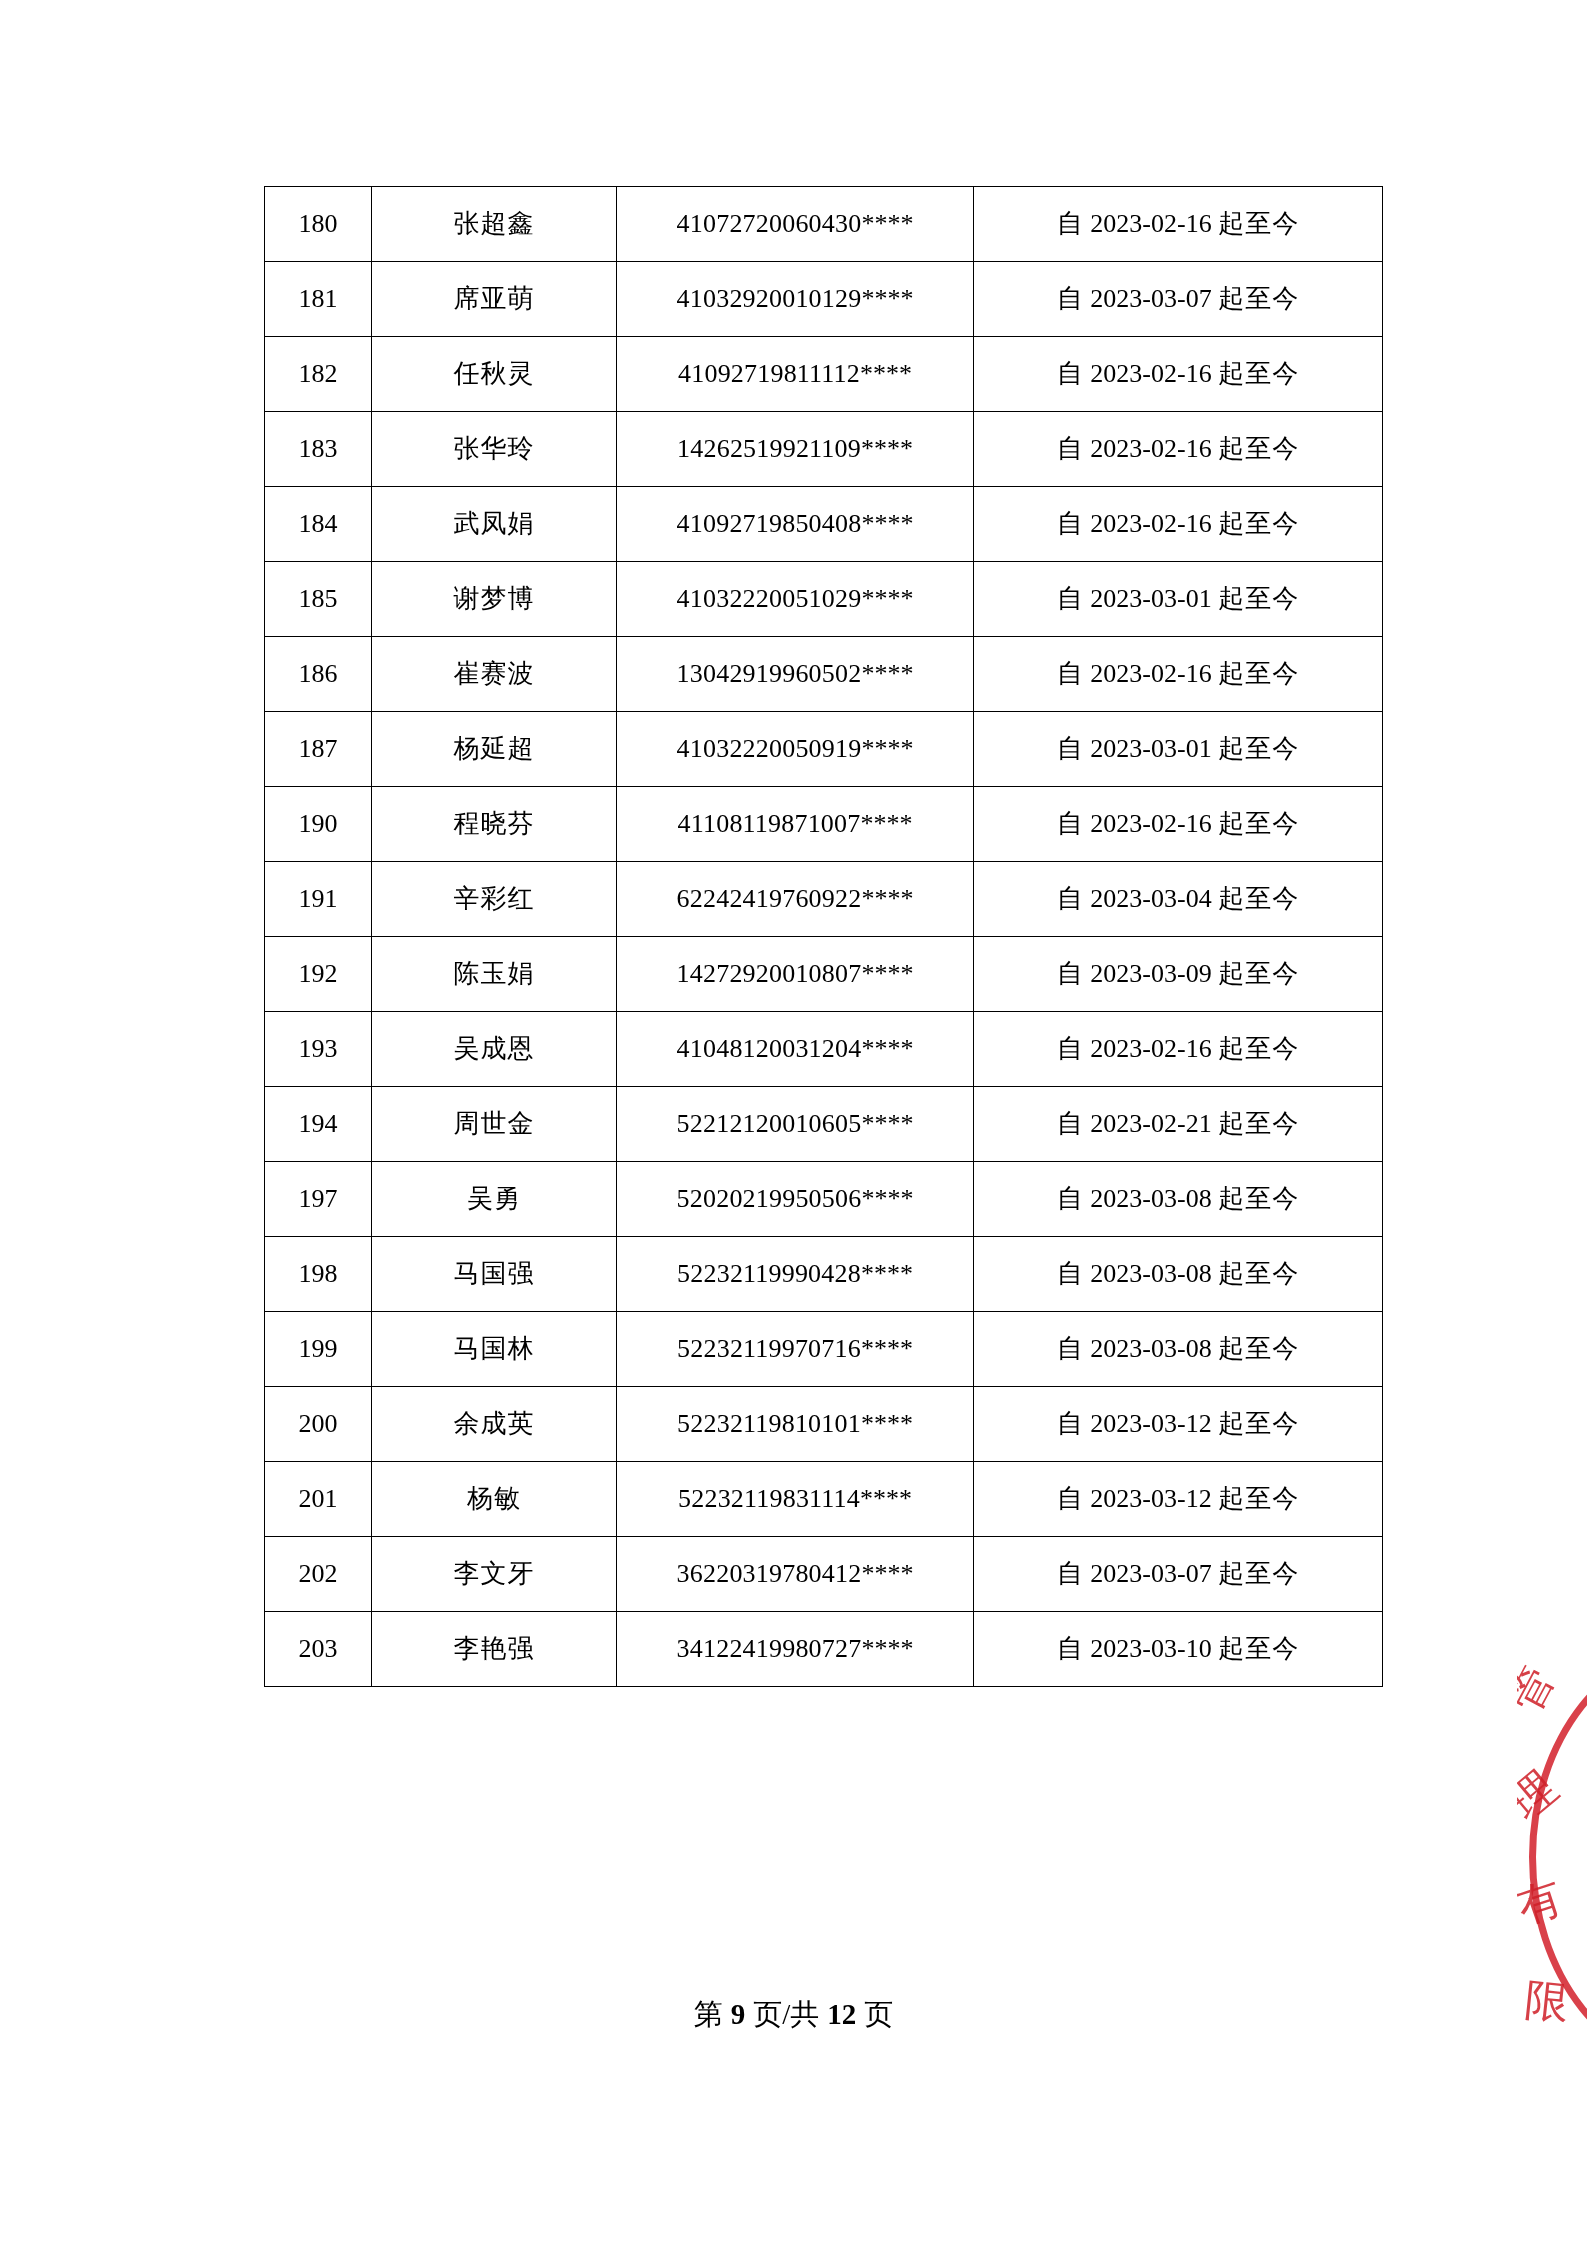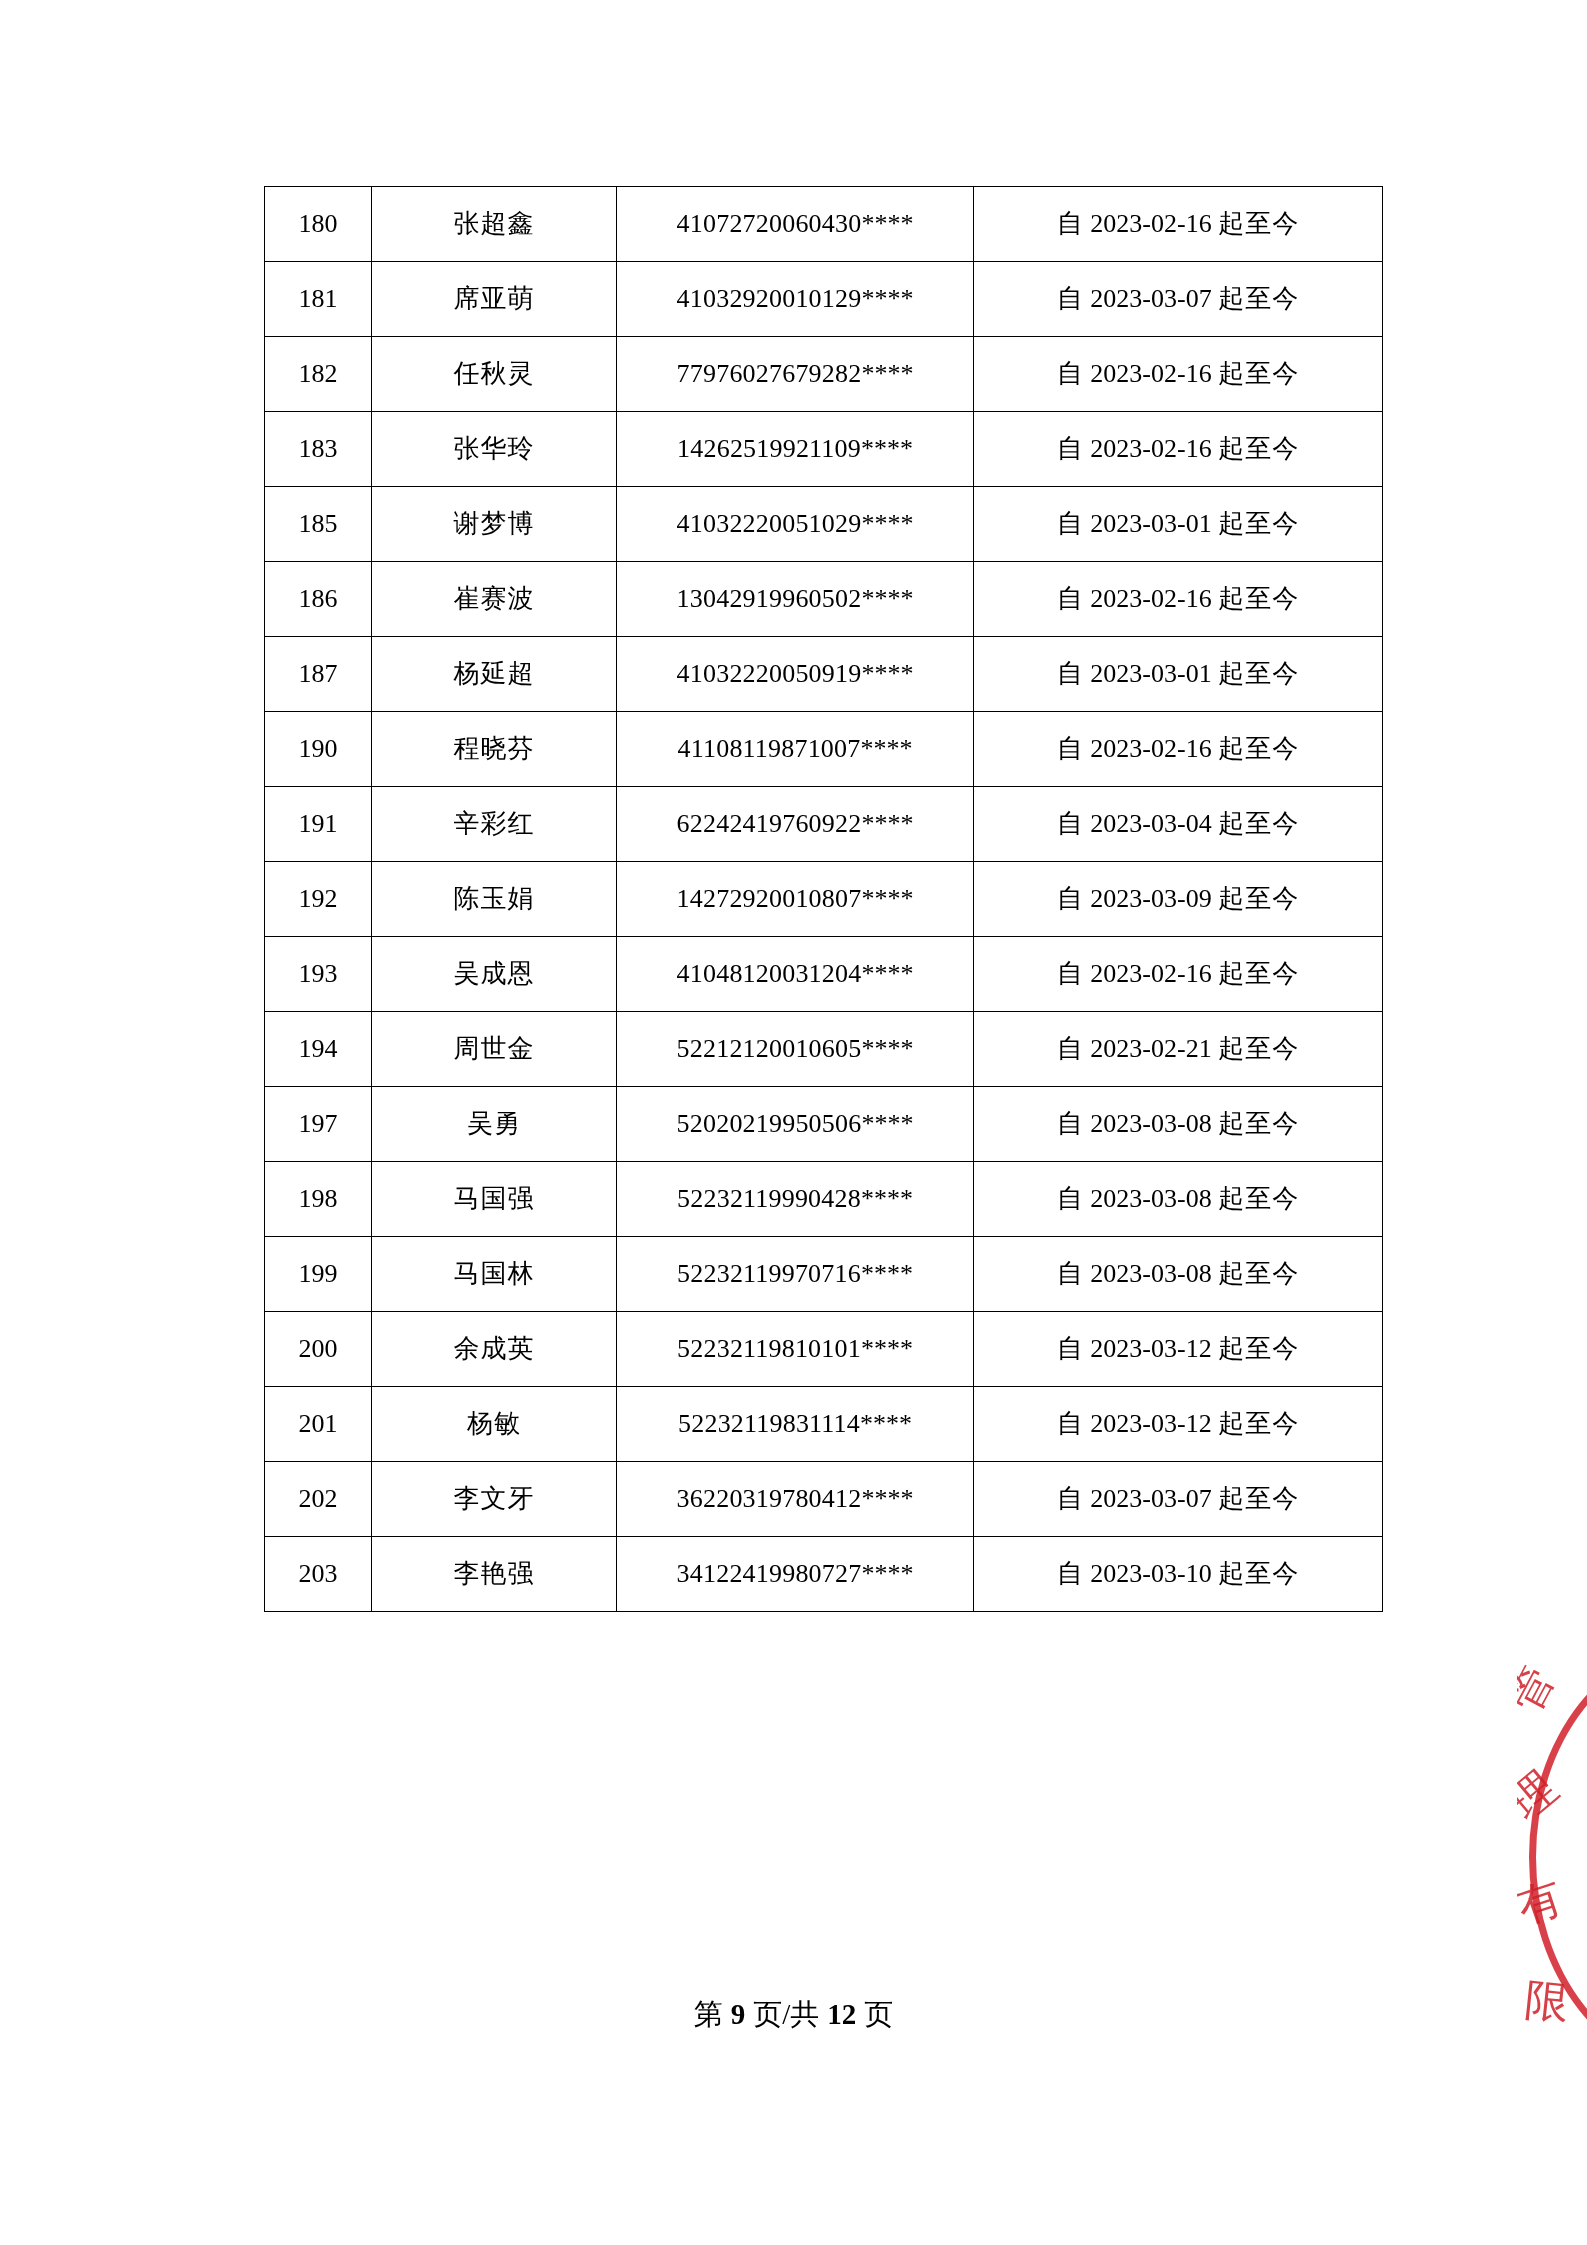--- a/index.html
+++ b/index.html
@@ -115,31 +115,37 @@
         <tr>
           <td class="c-index">181</td>
           <td class="c-name">席亚萌</td>
           <td class="c-id"><span>41032920010129</span><span class="stars">****</span></td>
           <td class="c-period"><span class="period-inner"><span class="cn">自</span> <span>2023-03-07</span> <span class="cn">起至今</span></span></td>
         </tr>
 
         <tr>
           <td class="c-index">182</td>
           <td class="c-name">任秋灵</td>
-          <td class="c-id"><span>77976027679282</span><span class="stars">****</span></td>
+          <td class="c-id"><span>41092719811112</span><span class="stars">****</span></td>
           <td class="c-period"><span class="period-inner"><span class="cn">自</span> <span>2023-02-16</span> <span class="cn">起至今</span></span></td>
         </tr>
 
         <tr>
           <td class="c-index">183</td>
           <td class="c-name">张华玲</td>
           <td class="c-id"><span>14262519921109</span><span class="stars">****</span></td>
           <td class="c-period"><span class="period-inner"><span class="cn">自</span> <span>2023-02-16</span> <span class="cn">起至今</span></span></td>
         </tr>
 
+        <tr>
+          <td class="c-index">184</td>
+          <td class="c-name">武凤娟</td>
+          <td class="c-id"><span>41092719850408</span><span class="stars">****</span></td>
+          <td class="c-period"><span class="period-inner"><span class="cn">自</span> <span>2023-02-16</span> <span class="cn">起至今</span></span></td>
+        </tr>
 
         <tr>
           <td class="c-index">185</td>
           <td class="c-name">谢梦博</td>
           <td class="c-id"><span>41032220051029</span><span class="stars">****</span></td>
           <td class="c-period"><span class="period-inner"><span class="cn">自</span> <span>2023-03-01</span> <span class="cn">起至今</span></span></td>
         </tr>
 
         <tr>
           <td class="c-index">186</td>

